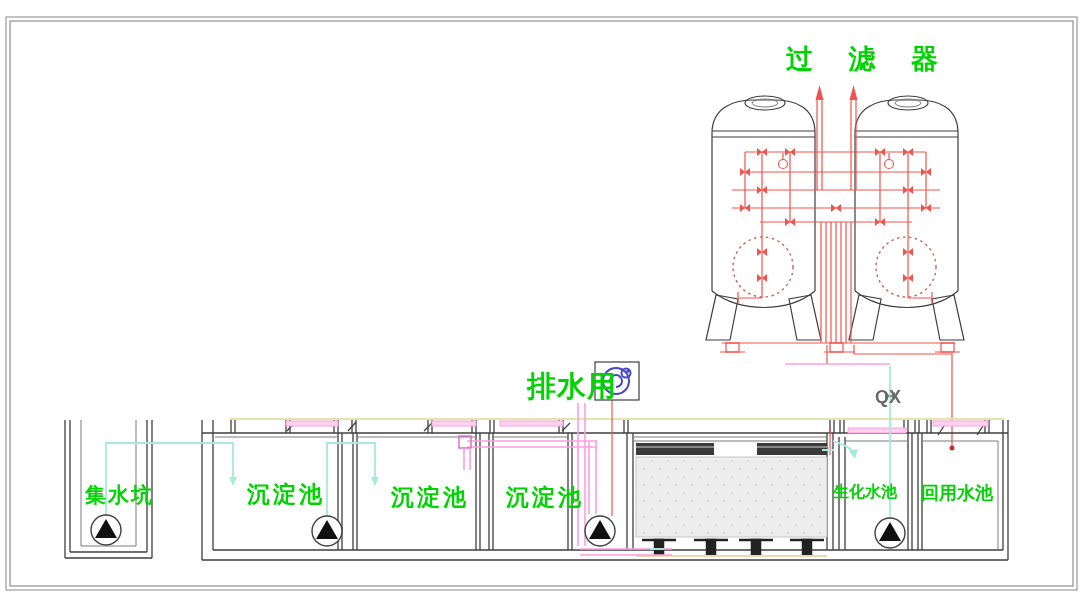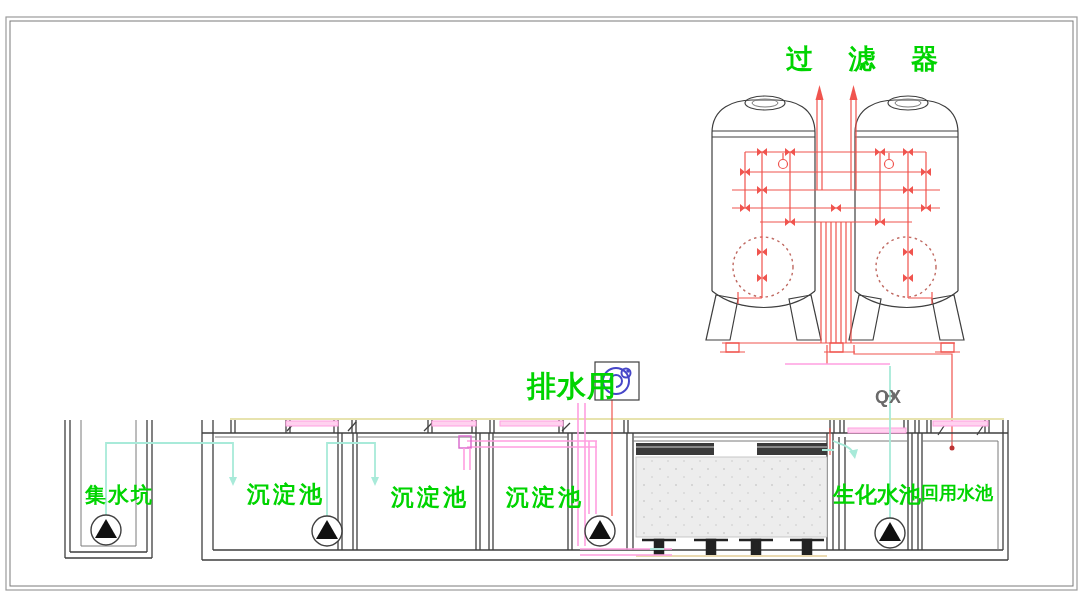--- a/index.html
+++ b/index.html
@@ -14,21 +14,21 @@
   #linework{position:absolute;left:0;top:0;}
   .lbl{position:absolute;color:var(--label_green);font-weight:bold;white-space:nowrap;
        line-height:1;user-select:none;text-align:right;}
   .lbl-filter{left:786px;top:46px;font-size:27px;letter-spacing:14px;}
   .lbl-drain{left:527px;top:372px;font-size:29px;letter-spacing:1px;}
   .lbl-biofilter{left:686px;top:388px;font-size:23px;letter-spacing:2px;}
   .lbl-sump{left:77px;top:484px;font-size:21px;letter-spacing:2px;margin-left:8px;}
   .lbl-sed1{left:247px;top:483px;font-size:23px;letter-spacing:3px;}
   .lbl-sed2{left:391px;top:486px;font-size:23px;letter-spacing:3px;}
   .lbl-sed3{left:506px;top:486px;font-size:23px;letter-spacing:3px;}
-  .lbl-bio{left:833px;top:484px;font-size:22px;letter-spacing:0px;}
+  .lbl-bio{left:833px;top:484px;font-size:16px;letter-spacing:0px;}
   .lbl-reuse{left:921px;top:484px;font-size:18px;letter-spacing:0px;}
   .lbl-qx{left:875px;top:388px;font-size:18px;color:var(--tag_gray);font-weight:bold;}
   
   .ln{stroke:var(--line_dark);stroke-width:1.2;fill:none;}
   .lnthin{stroke:#7a7a7a;stroke-width:1;fill:none;}
   .frame{stroke:var(--frame_gray);stroke-width:1.2;fill:none;}
   .red{stroke:var(--pipe_red);stroke-width:1.2;fill:none;}
   .redf{fill:var(--pipe_red);stroke:none;}
   .pink{stroke:var(--pipe_pink);stroke-width:1.6;fill:none;}
   .pinkf{fill:var(--pipe_pink_fill);stroke:var(--pipe_pink);stroke-width:1;}

